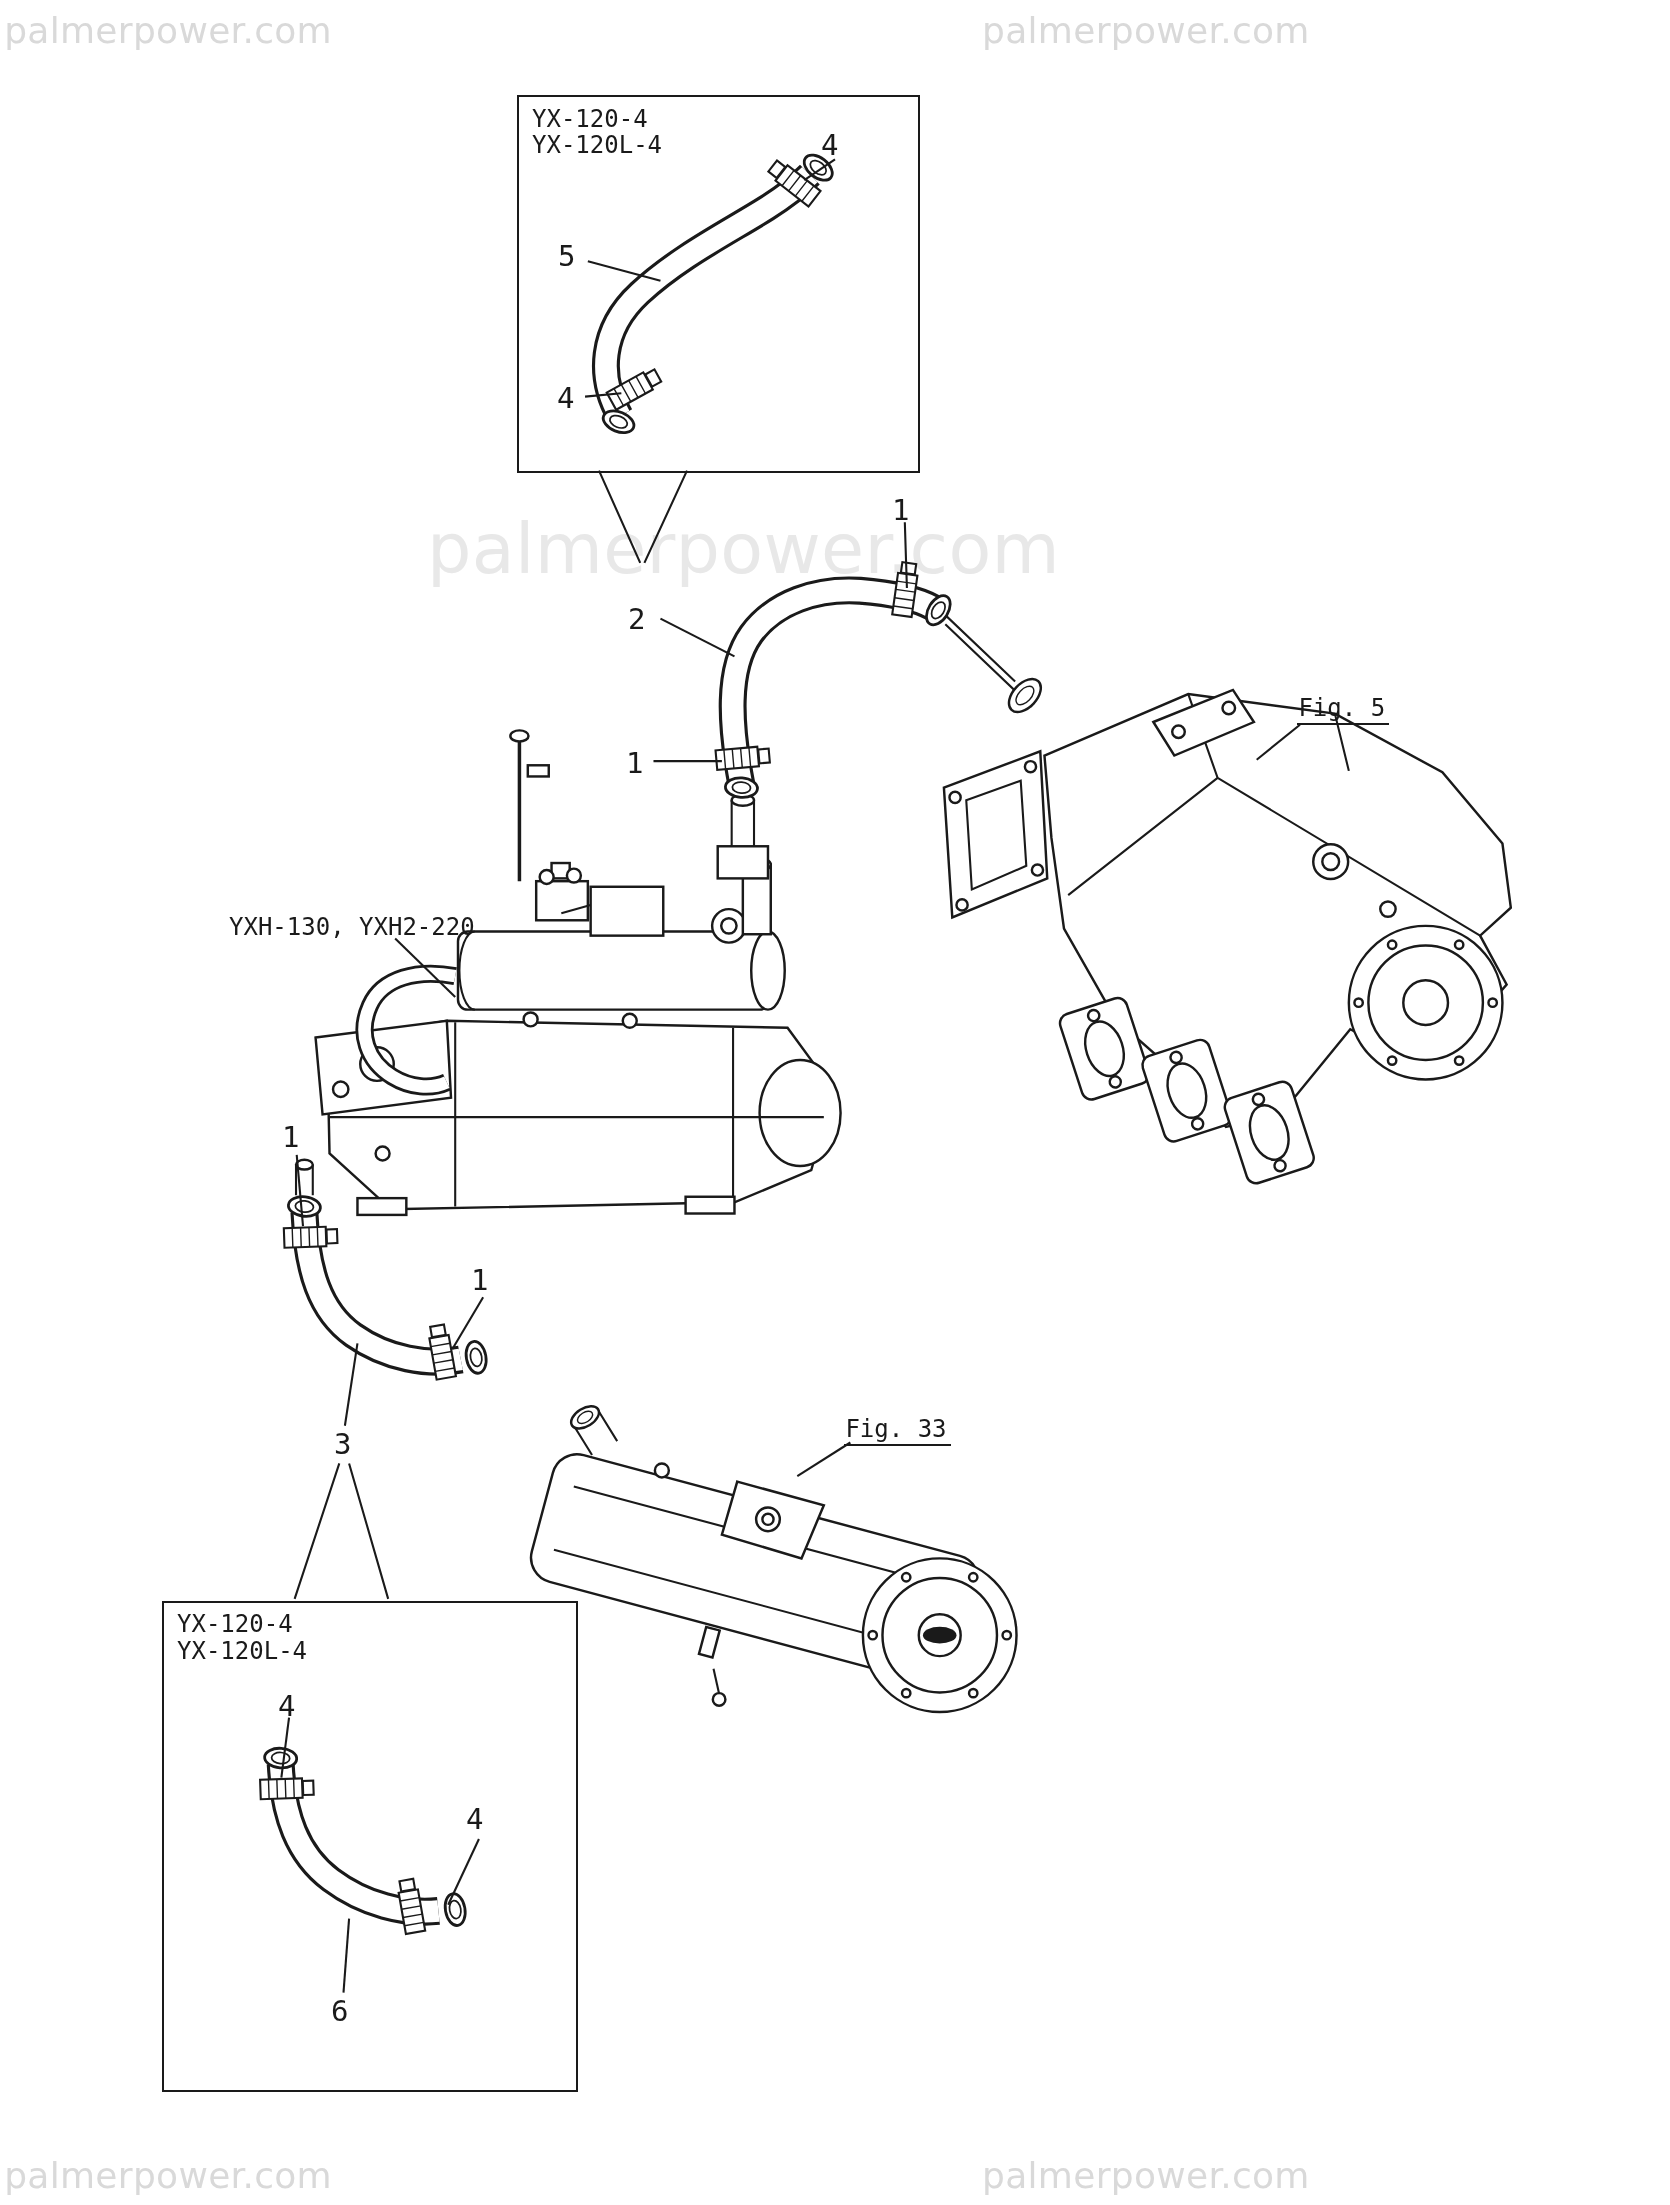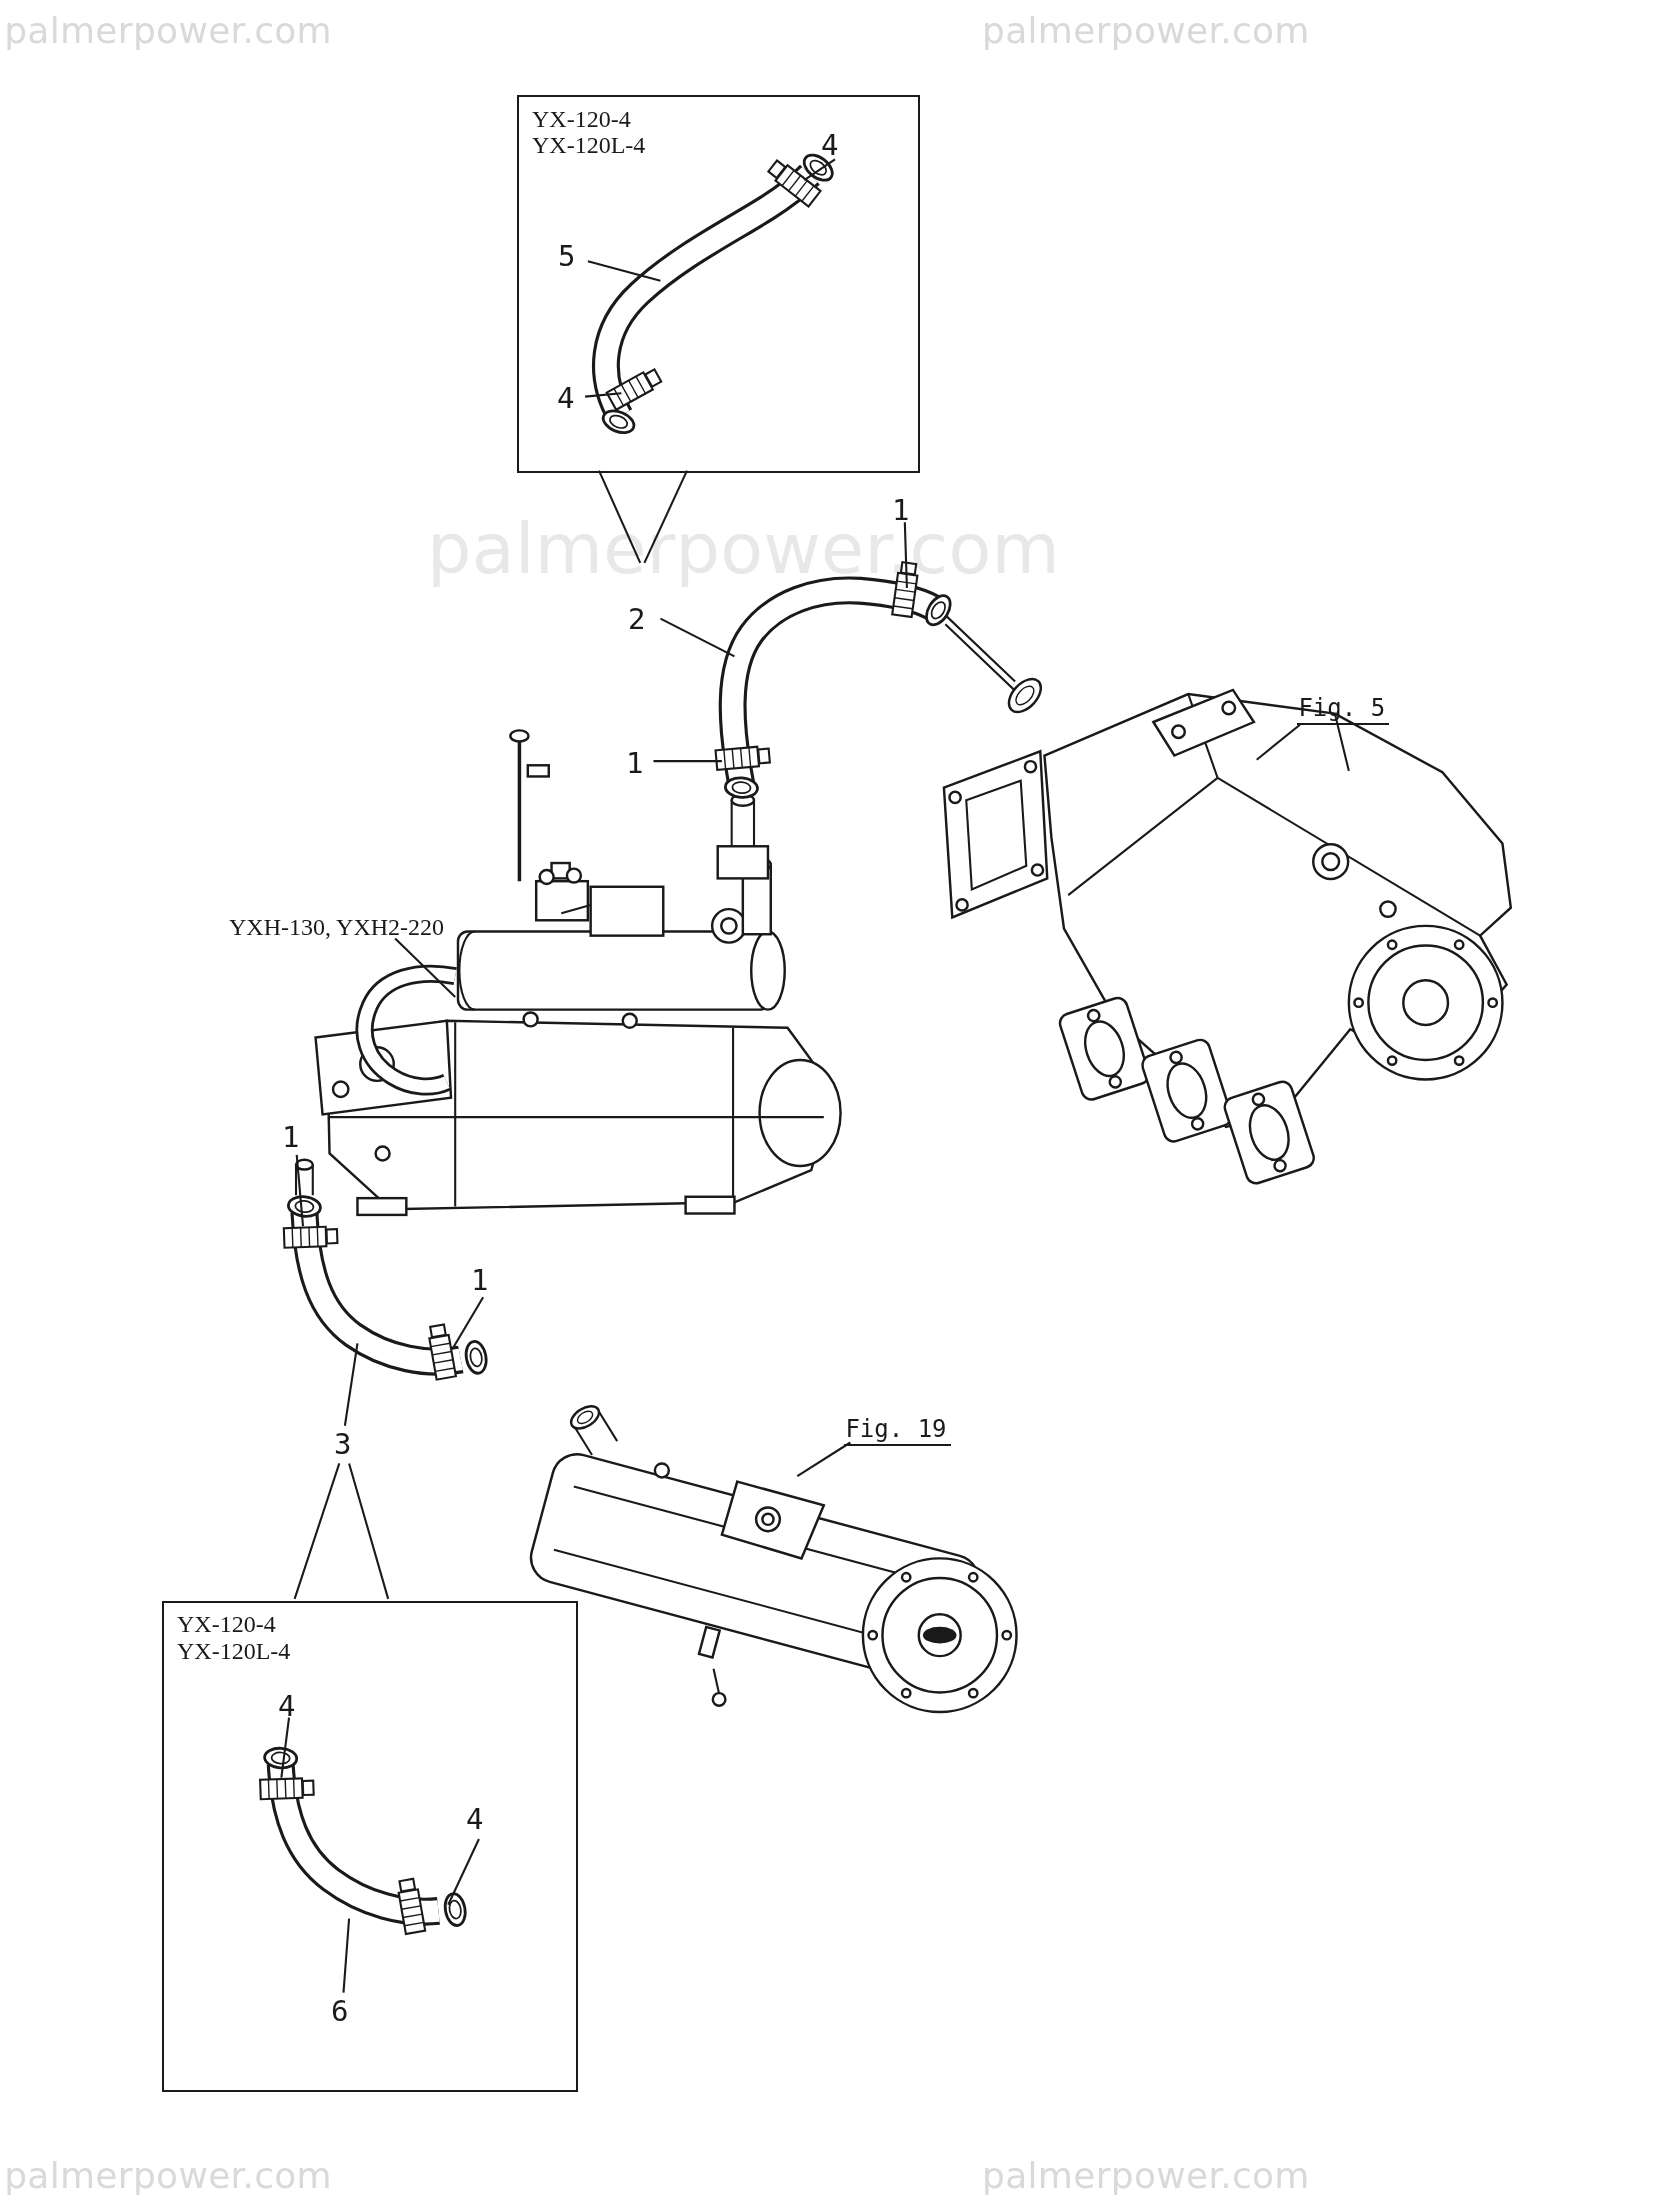--- a/index.html
+++ b/index.html
@@ -10,21 +10,21 @@
   }
   .wm{
     position:absolute;z-index:0;
     font-family:"DejaVu Sans","Liberation Sans",sans-serif;
     font-size:36px;color:#d9d9d9;letter-spacing:0.3px;white-space:nowrap;text-align:right;
   }
   .wm-center{font-size:70px;color:#e8e8e8;}
   #art{position:absolute;left:0;top:0;z-index:1;}
   .inset-box{position:absolute;border:2.1px solid #1a1a1a;z-index:2;}
   .label{position:absolute;z-index:3;white-space:nowrap;}
-  .model{font-size:24px;line-height:28px;font-family:Liberation Serif, serif;}
+  .model{font-size:24px;line-height:28px;}
   .callout{font-size:29px;}
   .figref{font-size:24px;padding:0 4.2px 1.4px 1.4px;border-bottom:2.1px solid #1a1a1a;}
   svg .part{fill:#ffffff;stroke:#1a1a1a;stroke-width:3.5;}
   svg .line{fill:none;stroke:#1a1a1a;stroke-width:3;}
   svg .thin{fill:none;stroke:#1a1a1a;stroke-width:2;}
   svg .hose-o{fill:none;stroke:#1a1a1a;stroke-width:40;}
   svg .hose-i{fill:none;stroke:#ffffff;stroke-width:31;}
   svg .hose-o.small{stroke-width:26;}
   svg .hose-i.small{stroke-width:18;}
   svg .leader{stroke:#1a1a1a;stroke-width:3;fill:none;}
@@ -258,20 +258,20 @@
 <div class="label callout" style="left:892px;top:493px">1</div>
 <div class="label callout" style="left:626px;top:746px">1</div>
 
 <div class="label figref" style="left:1297px;top:694px">Fig. 5</div>
 <div class="label model" style="left:229px;top:913px">YXH-130, YXH2-220</div>
 
 <div class="label callout" style="left:282px;top:1120px">1</div>
 <div class="label callout" style="left:471px;top:1263px">1</div>
 <div class="label callout" style="left:334px;top:1427px">3</div>
 
-<div class="label figref" style="left:844px;top:1415px">Fig. 19</div>
+<div class="label figref" style="left:844px;top:1415px">Fig. 33</div>
 
 <div class="label model" style="left:177px;top:1610px">YX-120-4</div>
 <div class="label model" style="left:177px;top:1637px">YX-120L-4</div>
 <div class="label callout" style="left:278px;top:1689px">4</div>
 <div class="label callout" style="left:466px;top:1802px">4</div>
 <div class="label callout" style="left:331px;top:1994px">6</div>
 
 
 </body></html>

